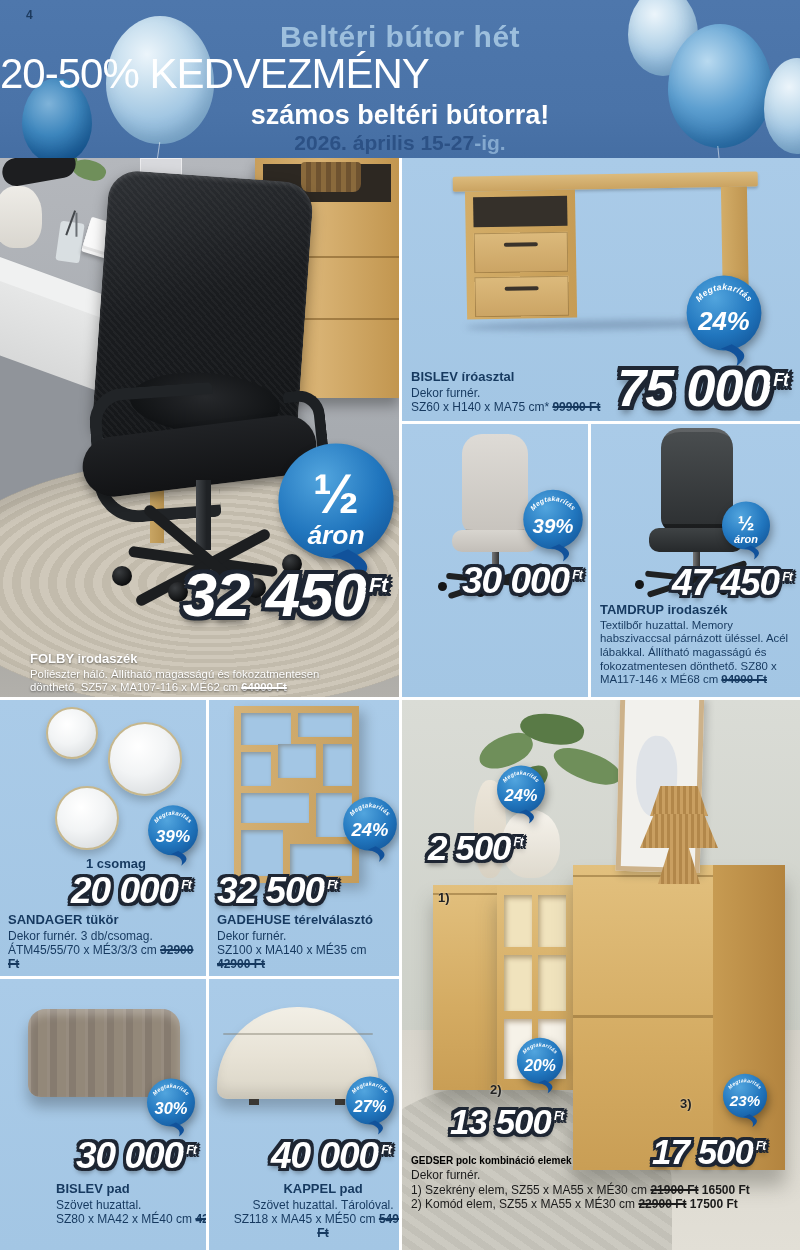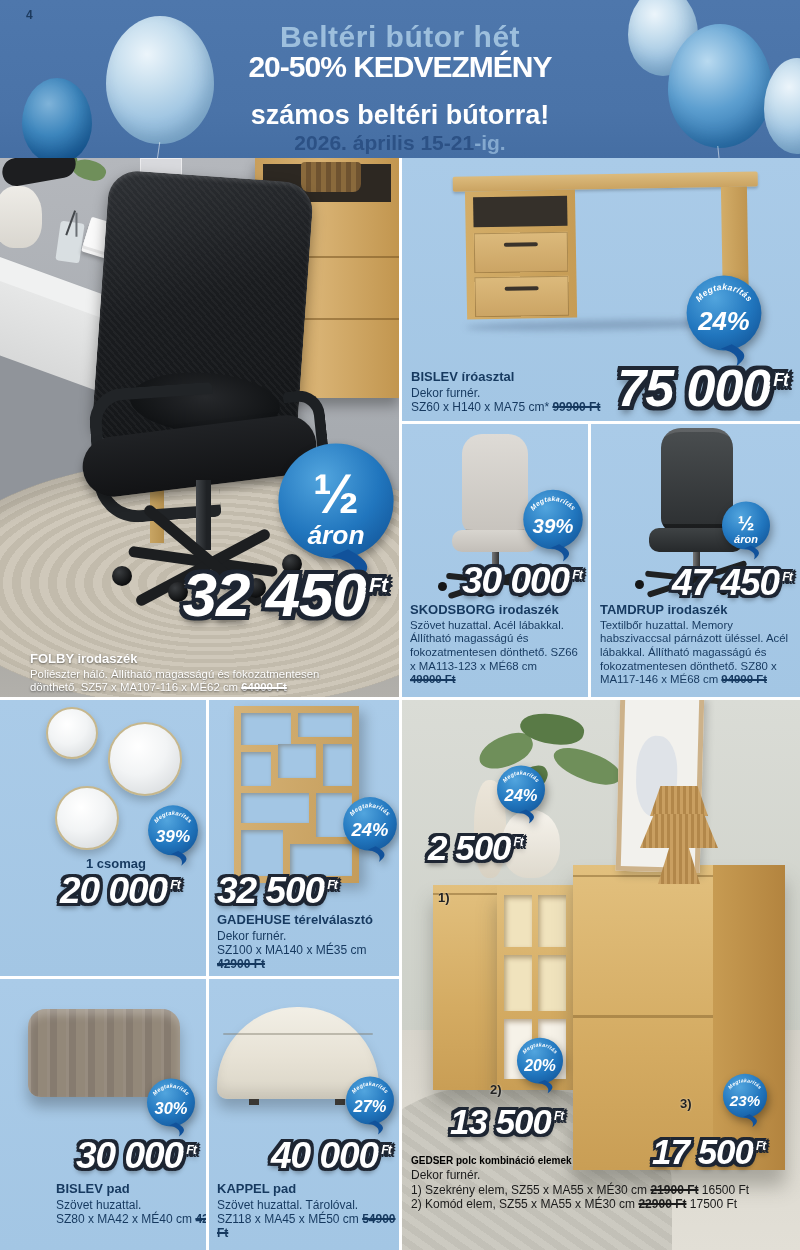--- a/index.html
+++ b/index.html
@@ -5,22 +5,22 @@
   html,body{margin:0;padding:0;background:#ffffff;}
   *{box-sizing:border-box;}
   #page{position:relative;width:800px;height:1250px;background:#ffffff;overflow:hidden;
         font-family:"Liberation Sans","DejaVu Sans",sans-serif;}
 
   
   #header{position:absolute;left:0;top:0;width:800px;height:158px;overflow:hidden;
           background:linear-gradient(180deg,#4e77ac 0%,#4a73a8 70%,#456ea3 100%);}
   .kicker{position:absolute;left:0;top:20px;width:100%;text-align:center;
           color:#9dbfdd;font-size:30px;font-weight:600;letter-spacing:.5px;}
-  .title{position:absolute;left:0;top:50px;width:100%;text-align:center;
-         color:#ffffff;font-size:30px;font-weight:700;letter-spacing:-1px;}
+  .title{position:absolute;left:0;top:50px;width:100%;
+         color:#ffffff;font-size:42px;font-weight:400;letter-spacing:-1px;}
   .subtitle{position:absolute;left:0;top:100px;width:100%;text-align:center;
             color:#ffffff;font-size:27px;font-weight:600;}
   .dateline{position:absolute;left:0;top:131px;width:100%;text-align:center;font-size:21px;}
   .dateline .d1{color:#2c5185;font-weight:800;}
   .dateline .d2{color:#84a9cf;font-weight:600;}
   .pageno{position:absolute;left:26px;top:8px;color:#1c3a5e;font-size:12px;font-weight:700;}
 
   .balloon{position:absolute;border-radius:50% 50% 50% 50%/53% 53% 47% 47%;
            box-shadow:inset -6px -10px 16px rgba(0,40,80,.18);}
   .bal-light{background:radial-gradient(circle at 38% 30%,#ecf5fb 0%,#c6deee 30%,#9cc3e1 62%,#7cadd3 100%);}
@@ -47,21 +47,21 @@
   .price .cur{font-size:.34em;display:inline-block;transform:translateY(-1.15em);margin-left:3px;}
 
   
   .desc{position:absolute;color:#16395f;font-size:11.4px;line-height:1.2;}
   .desc .nm{display:block;font-weight:800;font-size:13px;margin-bottom:1px;}
   .desc .old{font-weight:800;text-decoration:line-through;text-decoration-thickness:1.5px;}
   .desc.on-photo{color:#ffffff;text-shadow:0 1px 2px rgba(0,0,0,.5);}
   .desc.on-room{color:#1b1b1b;font-size:12px;line-height:1.22;}
   .desc.on-room .nm{font-size:10px;color:#000000;}
   .g-item s{font-weight:800;text-decoration-thickness:1.5px;}
-  .g-item b{font-weight:400;}
+  .g-item b{font-weight:700;}
   .pack-label{position:absolute;color:#16395f;font-weight:800;font-size:13px;}
   .marker{position:absolute;color:#222;font-weight:800;font-size:13px;text-shadow:0 0 2px rgba(255,255,255,.6);}
 
   
   .badge{position:absolute;filter:drop-shadow(2px 4px 4px rgba(0,0,0,.35));}
   .badge svg{width:100%;height:100%;overflow:visible;}
   .badge text{font-family:"Liberation Sans","DejaVu Sans",sans-serif;}
   .b-pct{fill:#fff;font-weight:800;font-style:italic;font-size:33px;}
   .b-arc{fill:#fff;font-weight:700;font-style:italic;font-size:11px;letter-spacing:.5px;}
   .b-half{fill:#fff;font-weight:800;font-size:46px;}
@@ -199,21 +199,21 @@
     <div class="balloon bal-light" style="left:628px;top:-12px;width:70px;height:88px;"></div>
     <div class="balloon bal-mid" style="left:668px;top:24px;width:104px;height:124px;"></div>
     <div class="balloon bal-light" style="left:764px;top:58px;width:66px;height:96px;"></div>
     <div class="string" style="left:718px;top:146px;height:14px;transform:rotate(-6deg);"></div>
 
     <div class="pageno">4</div>
     <div class="kicker">Beltéri bútor hét</div>
     <div class="title">20-50% KEDVEZMÉNY</div>
     <div class="subtitle">számos beltéri bútorra!</div>
     <div class="dateline">
-      <span class="d1">2026. április 15-21</span><span class="d2">-ig.</span>
+      <span class="d1">2026. április 15-27</span><span class="d2">-ig.</span>
     </div>
   </div>
 
   <div class="cell photo-cell" style="left:0;top:158px;width:399px;height:539px;">
     <div class="wall"></div>
     <div class="wainscot"></div>
     <div class="floorA"></div>
     <div class="rug"></div>
     <div class="frame-pale"></div>
     <div class="plantA" style="left:36px;top:-6px;width:42px;height:26px;transform:rotate(-15deg);"></div>
@@ -326,25 +326,20 @@
         <path d="M60 90 C78 100 82 106 66 118 C72 104 58 99 46 96 Z" fill="#11529b"></path>
         <text class="b-arc"><textPath href="#barc" startOffset="50%" text-anchor="middle">Megtakarítás</textPath></text>
         <text class="b-pct" x="50" y="72" text-anchor="middle">39%</text>
       </svg>
     </div>
 
     <div class="price pz3 o3" style="right:6px;top:138px;">
       <span>30 000</span><span class="cur">Ft</span>
     </div>
 
-    <div class="desc" style="left:8px;top:178px;width:172px;">
-      <span class="nm">SKODSBORG irodaszék</span>
-      <span>Szövet huzattal. Acél lábakkal. Állítható magasságú és fokozatmentesen dönthető. SZ66 x MA113-123 x MÉ68 cm</span><br>
-      <span class="old">49900 Ft</span>
-    </div>
   </div>
 
   <div class="cell" style="left:591px;top:424px;width:209px;height:273px;">
     <div class="schair" style="left:36px;top:2px;width:140px;height:162px;">
       <div class="sc-back" style="left:34px;top:2px;width:72px;height:104px;background:linear-gradient(180deg,#4a4e50,#2c2f31);box-shadow:inset 0 14px 0 -10px rgba(255,255,255,.12),inset 0 -40px 0 -32px rgba(0,0,0,.4);"></div>
       <div class="sc-arm" style="left:12px;top:82px;border-color:#1e2021;"></div>
       <div class="sc-arm" style="left:92px;top:82px;border-color:#1e2021;"></div>
       <div class="sc-seat" style="left:22px;top:102px;width:94px;height:24px;background:linear-gradient(180deg,#3f4345,#26292b);"></div>
       <div class="sc-post" style="left:66px;top:126px;height:24px;"></div>
       <div class="sc-bar" style="left:18px;top:150px;width:104px;transform:rotate(6deg);"></div>
@@ -384,24 +379,30 @@
       <svg viewBox="0 0 100 118">
         <circle cx="50" cy="50" r="48" fill="url(#bgrad)"></circle>
         <path d="M60 90 C78 100 82 106 66 118 C72 104 58 99 46 96 Z" fill="#11529b"></path>
         <text class="b-arc"><textPath href="#barc" startOffset="50%" text-anchor="middle">Megtakarítás</textPath></text>
         <text class="b-pct" x="50" y="72" text-anchor="middle">39%</text>
       </svg>
     </div>
 
     <div class="pack-label" style="left:86px;top:156px;">1 csomag</div>
 
-    <div class="price pz3 o3" style="right:26px;top:172px;">
+    <div class="price pz3 o3" style="right:15px;top:172px;">
       <span>20 000</span><span class="cur">Ft</span>
     </div>
 
+    <div class="desc" style="left:8px;top:212px;width:195px;font-size:12px;">
+      <span class="nm">SANDAGER tükör</span>
+      <span>Dekor furnér. 3 db/csomag.</span><br>
+      <span>ÁTM45/55/70 x MÉ3/3/3 cm</span>
+      <span class="old">32900 Ft</span>
+    </div>
   </div>
 
   <div class="cell" style="left:209px;top:700px;width:190px;height:276px;">
     <div class="gshelf" style="left:25px;top:6px;width:125px;height:177px;">
       <div class="ghole" style="left:7px;top:7px;width:50px;height:32px;"></div>
       <div class="ghole" style="left:64px;top:7px;width:54px;height:24px;"></div>
       <div class="ghole" style="left:7px;top:46px;width:30px;height:34px;"></div>
       <div class="ghole" style="left:44px;top:38px;width:38px;height:34px;"></div>
       <div class="ghole" style="left:89px;top:38px;width:29px;height:42px;"></div>
       <div class="ghole" style="left:7px;top:87px;width:68px;height:30px;"></div>
@@ -468,21 +469,21 @@
         <path d="M60 90 C78 100 82 106 66 118 C72 104 58 99 46 96 Z" fill="#11529b"></path>
         <text class="b-arc"><textPath href="#barc" startOffset="50%" text-anchor="middle">Megtakarítás</textPath></text>
         <text class="b-pct" x="50" y="72" text-anchor="middle">27%</text>
       </svg>
     </div>
 
     <div class="price pz3 o3" style="right:8px;top:158px;">
       <span>40 000</span><span class="cur">Ft</span>
     </div>
 
-    <div class="desc" style="left:8px;top:202px;width:180px;font-size:12px;">
+    <div class="desc" style="left:24px;top:202px;width:180px;font-size:12px;text-align:center;">
       <span class="nm">KAPPEL pad</span>
       <span>Szövet huzattal. Tárolóval.</span><br>
       <span>SZ118 x MA45 x MÉ50 cm</span>
       <span class="old">54900 Ft</span>
     </div>
   </div>
 
   <div class="cell photo-cell" style="left:402px;top:700px;width:398px;height:550px;">
     <div class="g-wall"></div>
     <div class="g-floor"></div>

